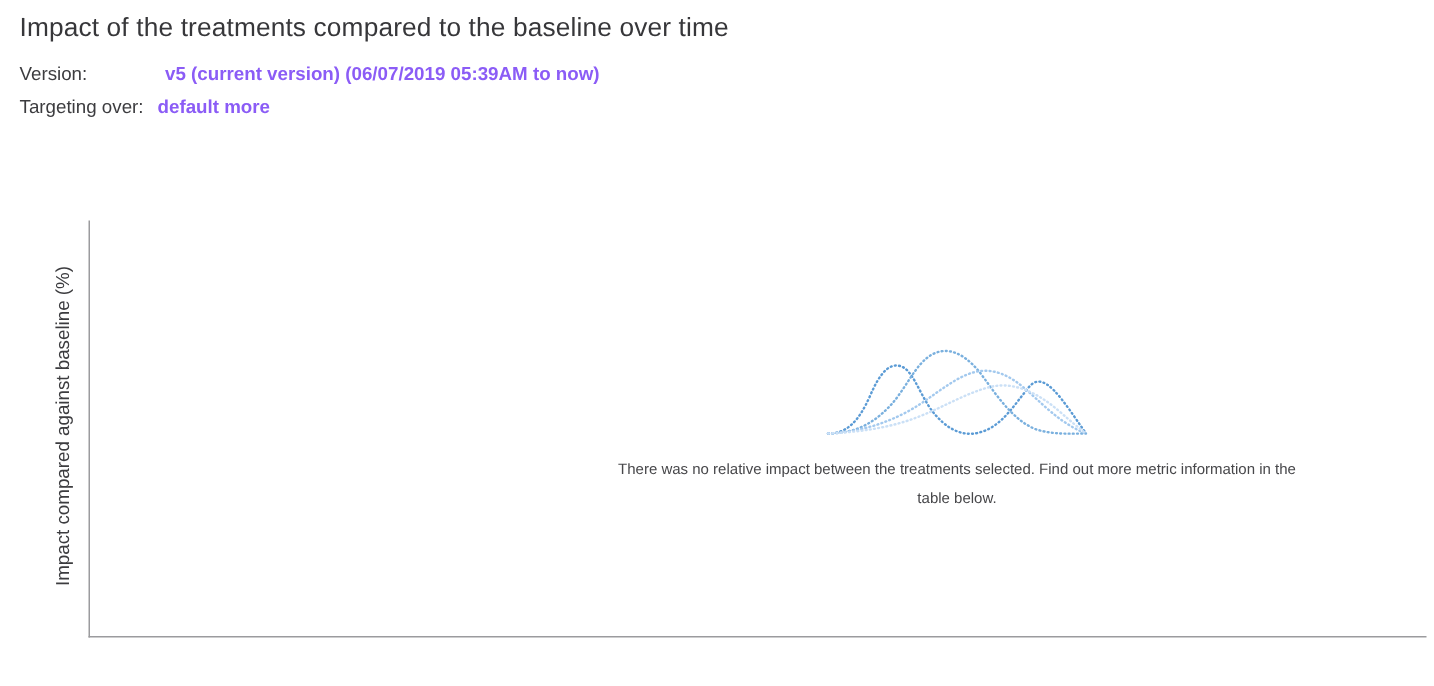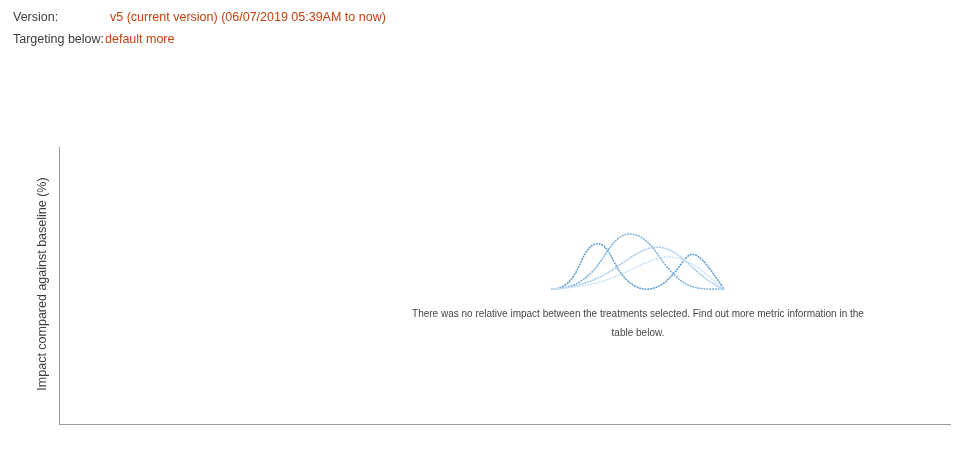--- a/index.html
+++ b/index.html
@@ -40,22 +40,22 @@
     line-height: 22px;
   }
   .meta-label {
     color: #3c3c3f;
     font-weight: 400;
     white-space: nowrap;
   }
   .meta-label.version-label { width: 97px; }
   .meta-label.rule-label { width: 92px; }
   .meta-value {
-    color: #c2410c;
-    font-weight: 400;
+    color: #8b5cf6;
+    font-weight: 700;
     white-space: nowrap;
   }
 
   
   .chart-area {
     position: absolute;
     left: 0;
     top: 0;
     width: 956px;
     height: 457px;
@@ -111,28 +111,29 @@
     font-size: 10px;
     line-height: 19px;
     color: #47474a;
     text-align: center;
   }
 </style>
 </head>
 <body>
 
 <div class="header">
+  <h1 class="page-title">Impact of the treatments compared to the baseline over time</h1>
 
   <div class="meta-row">
     <span class="meta-label version-label">Version:</span>
     <span class="meta-value">v5 (current version) (06/07/2019 05:39AM to now)</span>
   </div>
 
   <div class="meta-row">
-    <span class="meta-label rule-label">Targeting below:</span>
+    <span class="meta-label rule-label">Targeting over:</span>
     <span class="meta-value">default more</span>
   </div>
 </div>
 
 <div class="chart-area">
   <div class="axis-y"></div>
   <div class="axis-x"></div>
   <div class="y-axis-label">Impact compared against baseline (%)</div>
 </div>
 

